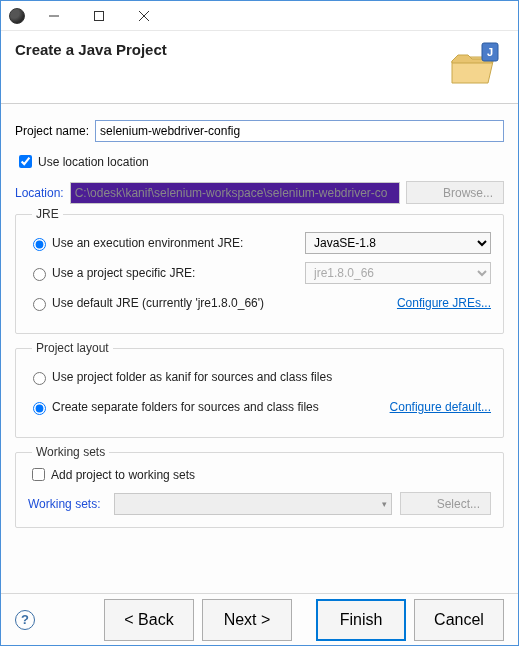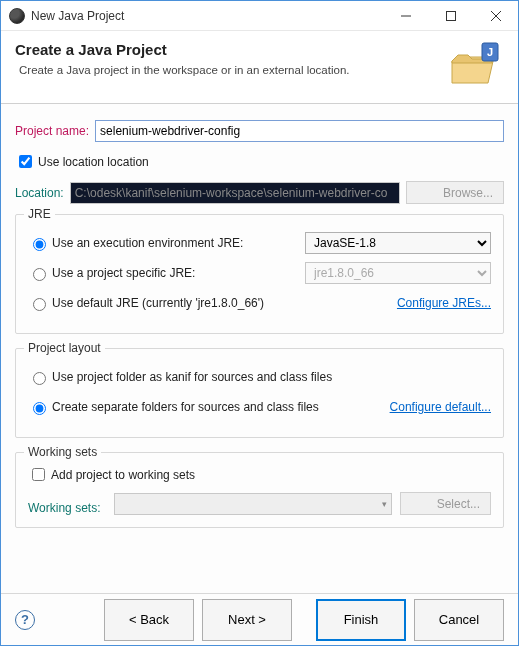--- a/index.html
+++ b/index.html
@@ -32,45 +32,45 @@
   }
   .banner-text { flex: 1; }
   .banner-title { font-size: 15px; font-weight: 600; color: #222; margin-bottom: 6px; }
   .banner-desc { font-size: 11.5px; color: #444; padding-left: 4px; }
   .banner-icon { width: 56px; height: 48px; margin-left: 8px; }
   .form-area {
     flex: 1; padding: 16px 14px 6px 14px; overflow: hidden;
     background: #fdfdfd;
   }
   .row { display: flex; align-items: center; margin-bottom: 10px; }
-  .lbl { font-size: 12px; color: #be185d; margin-right: 6px; }
-  .lbl.disabled { color: #0f766e; }
+  .lbl { font-size: 12px; color: #000000; margin-right: 6px; }
+  .lbl.disabled { color: #1d4ed8; }
   input[type="text"] {
     font-size: 12px; padding: 3px 4px; border: 1px solid #7a9fd6;
     outline: none; height: 22px;
   }
   input[type="text"].full { flex: 1; }
   input[type="text"].disabled {
-    background: #0f172a; color: #888; border: 1px solid #c8c8c8;
+    background: #4c1d95; color: #888; border: 1px solid #c8c8c8;
   }
   .chk { margin: 4px 0 10px 0; display: flex; align-items: center; }
   .chk input { margin-right: 6px; }
   .chk-label { font-size: 12px; color: #222; }
   .btn {
     font-size: 12px; padding: 3px 10px; height: 23px;
     background: #e9e9e9; border: 1px solid #adadad; cursor: pointer;
     min-width: 76px;
   }
   .btn:disabled { color: #9a9a9a; background: #f0f0f0; border-color: #d0d0d0; padding-left: 36px; }
   .group {
     border: 1px solid #d8d8d8; border-radius: 2px; margin: 10px 0 14px 0;
     padding: 10px 12px 12px 12px; position: relative;
   }
   .group-title {
-    position: absolute; top: -8px; left: 8px; background: #fdfdfd;
+    position: absolute; top: -8px; left: 16px; background: #fdfdfd;
     padding: 0 4px; font-size: 12px; color: #333;
   }
   .radio-row {
     display: flex; align-items: center; margin: 6px 0; min-height: 24px;
   }
   .radio-row input[type="radio"] { margin-right: 6px; }
   .radio-label { font-size: 12px; color: #222; flex-shrink: 0; }
   .radio-spacer { flex: 1; }
   select {
     font-size: 12px; height: 22px; border: 1px solid #b0b0b0;
@@ -85,40 +85,39 @@
     height: 52px; border-top: 1px solid #d8d8d8; display: flex;
     align-items: center; padding: 0 14px; gap: 8px; background: #fdfdfd;
   }
   .help-icon {
     width: 20px; height: 20px; border: 1.5px solid #3a6ea5;
     border-radius: 50%; display: flex; align-items: center;
     justify-content: center; color: #3a6ea5; font-size: 13px;
     font-weight: 600; cursor: pointer; margin-right: auto;
   }
   .nav-btn {
-    font-size: 13px; height: 42px; min-width: 90px;
+    font-size: 16px; height: 42px; min-width: 90px;
     background: #f5f5f5; border: 1px solid #adadad; cursor: pointer;
   }
   .nav-btn.default { border: 2px solid #0078d7; }
-  .ws-row { display: flex; align-items: flex-end; gap: 8px; margin-top: 8px;}
+  .ws-row { display: flex; align-items: center; gap: 8px; margin-top: 8px;}
   .ws-combo {
     flex: 1; height: 22px; background: #eeeeee; border: 1px solid #c8c8c8;
     display: flex; align-items: center; justify-content: flex-end;
     padding: 0 4px; color: #999; font-size: 10px;
   }
   .caret { font-size: 9px; color: #888; }
 </style>
 </head>
 <body>
 
 <div class="window">
 
   <div class="titlebar">
     <div class="titlebar-icon"></div>
-    <div class="titlebar-title">New Java Project</div>
     <div class="win-controls">
       <div class="win-btn">
         <svg viewBox="0 0 10 10">
             <line x1="0" y1="5" x2="10" y2="5" stroke="currentColor" stroke-width="1"></line>
           </svg>
       </div>
       <div class="win-btn">
         <svg viewBox="0 0 10 10">
             <rect x="0.5" y="0.5" width="9" height="9" fill="none" stroke="currentColor" stroke-width="1"></rect>
           </svg>
@@ -128,21 +127,20 @@
             <line x1="0" y1="0" x2="10" y2="10" stroke="currentColor" stroke-width="1"></line>
             <line x1="10" y1="0" x2="0" y2="10" stroke="currentColor" stroke-width="1"></line>
           </svg>
       </div>
     </div>
   </div>
 
   <div class="banner">
     <div class="banner-text">
       <div class="banner-title">Create a Java Project</div>
-      <div class="banner-desc">Create a Java project in the workspace or in an external location.</div>
     </div>
     <div class="banner-icon">
       <svg viewBox="0 0 56 48">
         <path d="M4 20 L4 42 L40 42 L46 16 L12 16 L8 20 Z" fill="#f4d58d" stroke="#c9a74b" stroke-width="1"></path>
         <path d="M4 20 L10 14 L20 14 L24 18 L44 18 L44 22 L4 22 Z" fill="#e8c470" stroke="#c9a74b" stroke-width="1"></path>
         <rect x="34" y="2" width="16" height="18" rx="2" fill="#4a7cc9" stroke="#2a5aa0"></rect>
         <text x="42" y="15" font-size="11" font-weight="bold" fill="#fff" text-anchor="middle">J</text>
       </svg>
     </div>
   </div>

